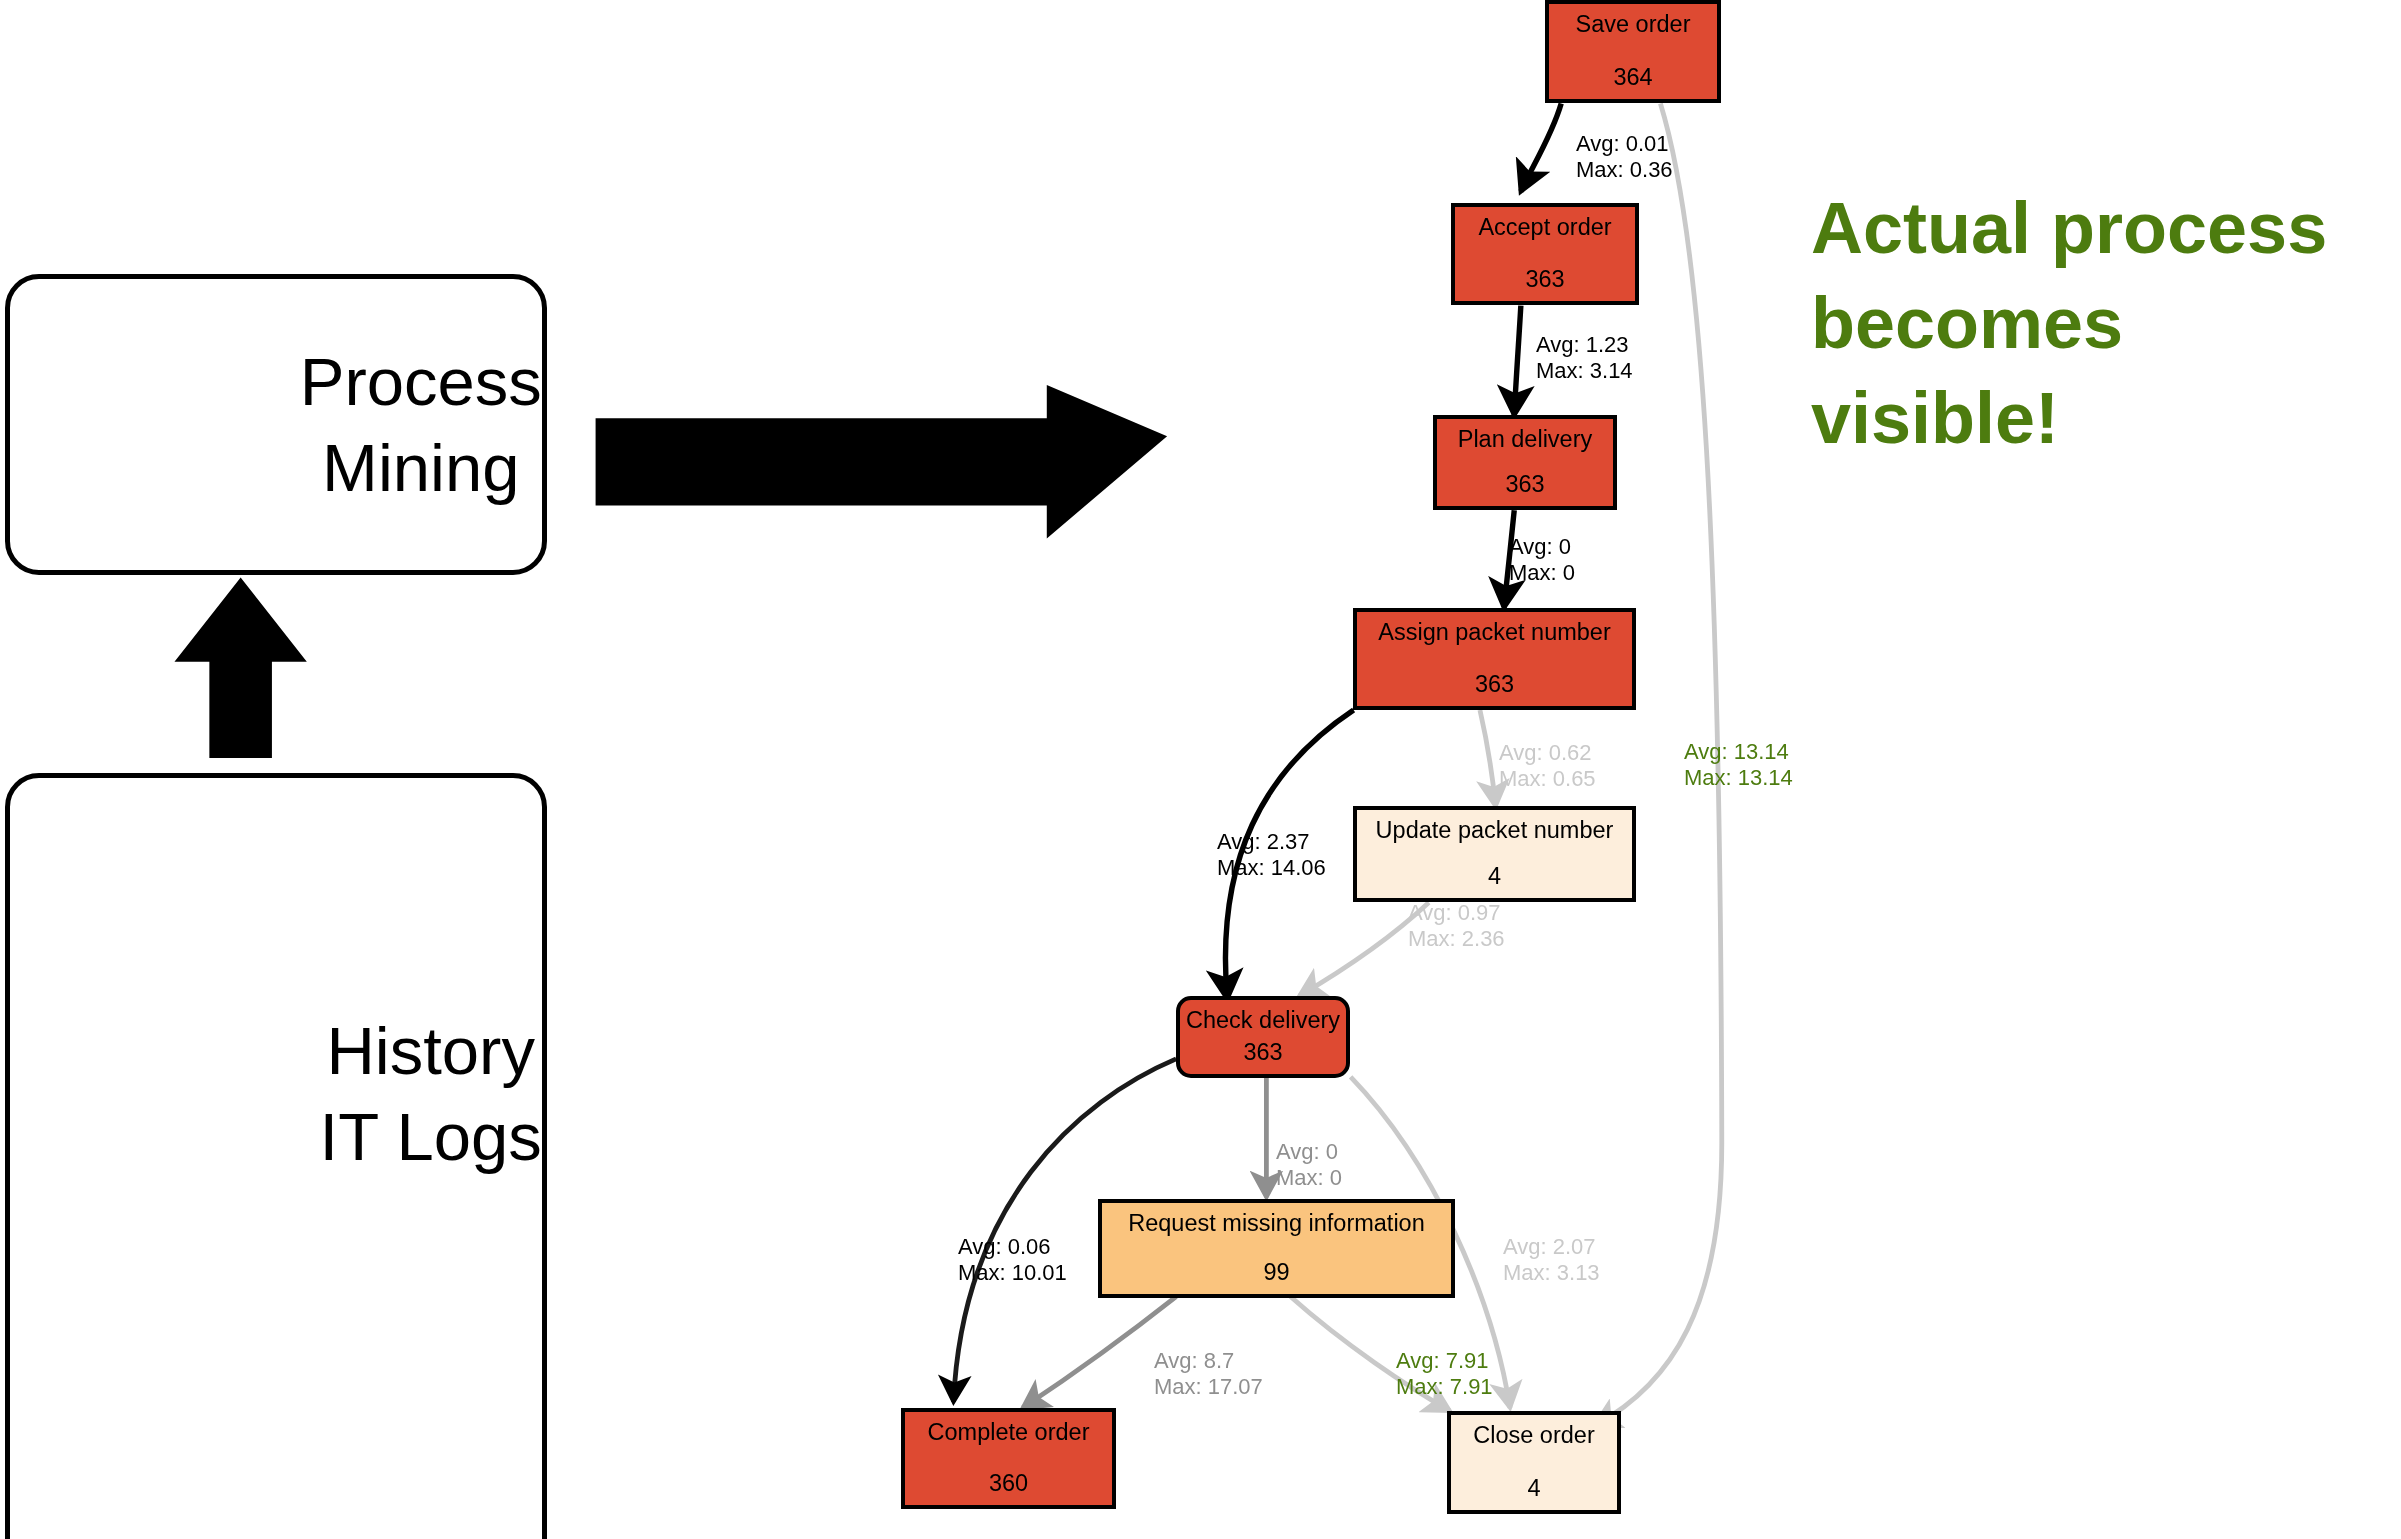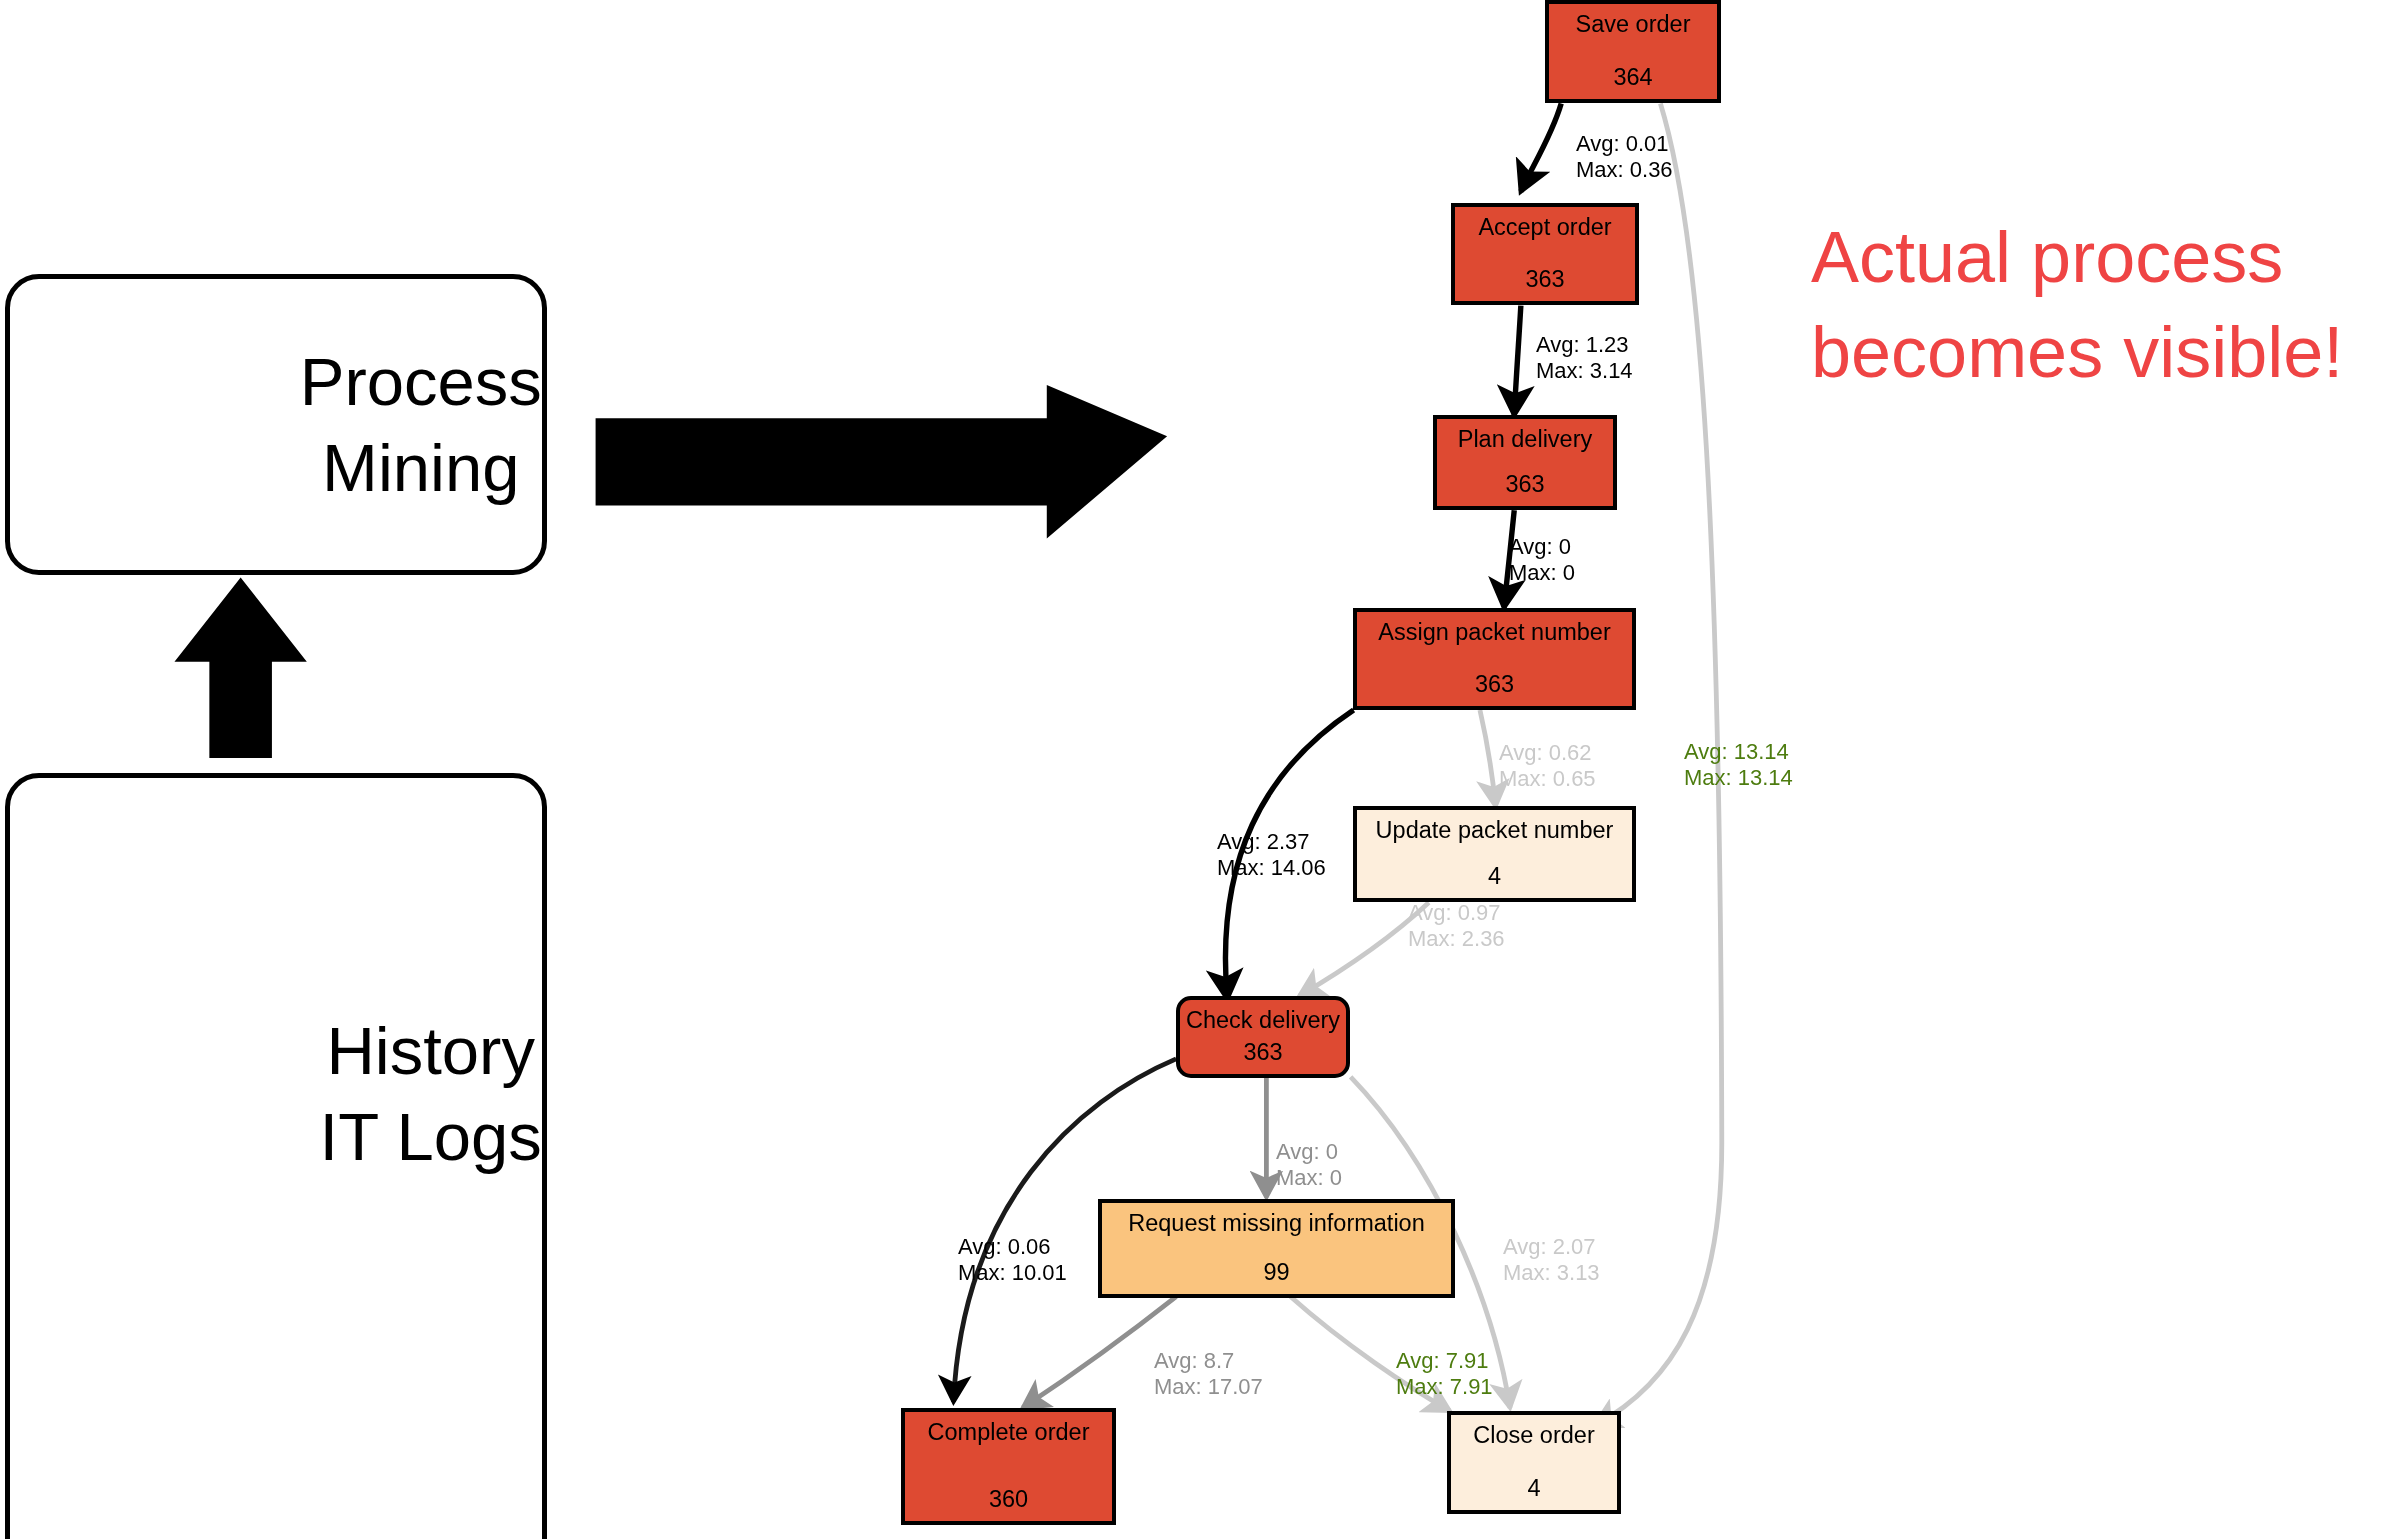--- a/index.html
+++ b/index.html
@@ -47,24 +47,23 @@
     color: #000000;
     white-space: pre-line;
     font-weight: 400;
   }
 
   
   .headline {
     position: absolute;
     font-size: 72px;
     line-height: 1.32;
-    color: #ef4444;
+    color: #4d7c0f;
     white-space: pre-line;
-    font-weight: 400;
-    margin-top: 29px;
+    font-weight: 700;
   }
 
   
   .node {
     position: absolute;
     box-sizing: border-box;
     border: 4.2px solid #000000;
     display: flex;
     flex-direction: column;
     align-items: center;
@@ -194,21 +193,21 @@
   <div class="node" style="left:1176px; top:996px; width:174px; height:82px; background:#DE4A32;border-radius:15px;">
     <div class="node-label">Check delivery</div>
     <div class="node-count">363</div>
   </div>
 
   <div class="node" style="left:1098px; top:1199px; width:357px; height:99px; background:#FAC47E;">
     <div class="node-label">Request missing information</div>
     <div class="node-count">99</div>
   </div>
 
-  <div class="node" style="left:901px; top:1408px; width:215px; height:117px; background:#DE4A32;">
+  <div class="node" style="left:901px; top:1408px; width:215px; height:101px; background:#DE4A32;">
     <div class="node-label">Complete order</div>
     <div class="node-count">360</div>
   </div>
 
   <div class="node" style="left:1447px; top:1411px; width:174px; height:103px; background:#FDEEDC;">
     <div class="node-label">Close order</div>
     <div class="node-count">4</div>
   </div>
 
   <div class="edge-label dark" style="left:1576px; top:131px;">Avg: 0.01

